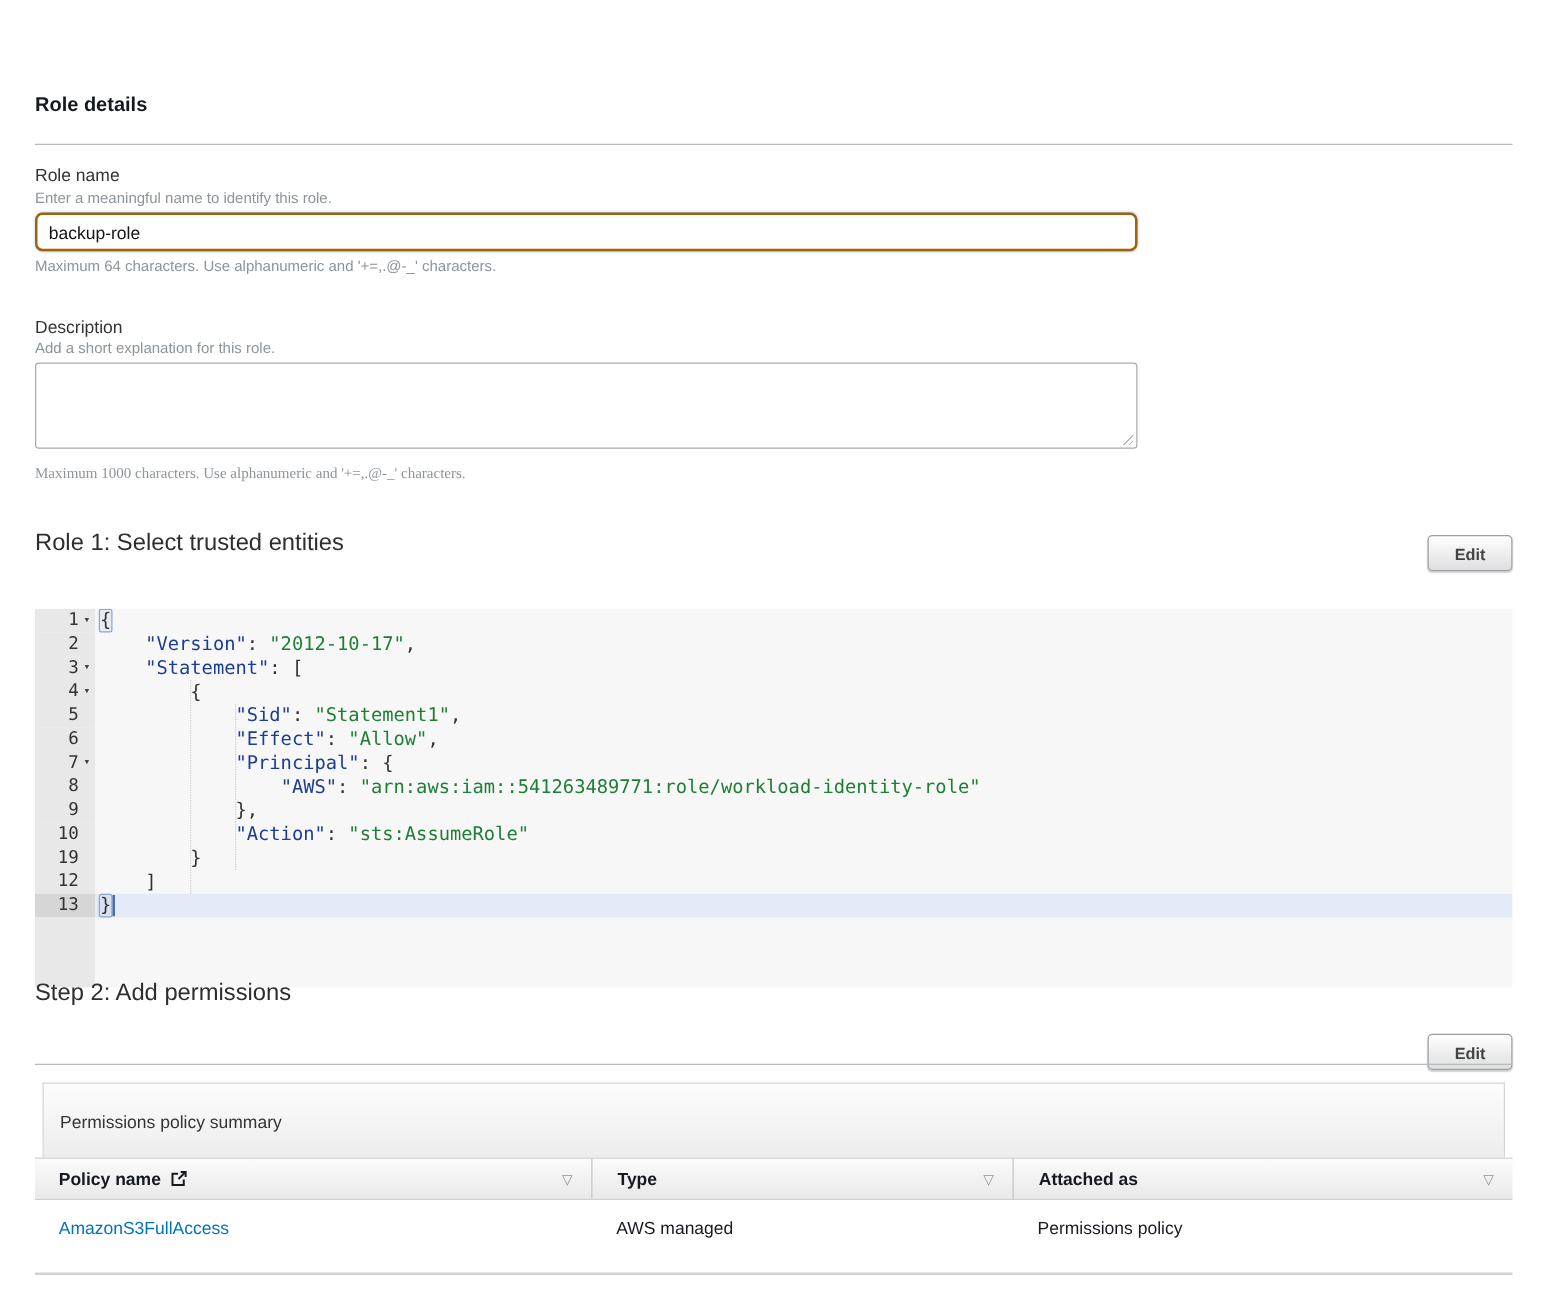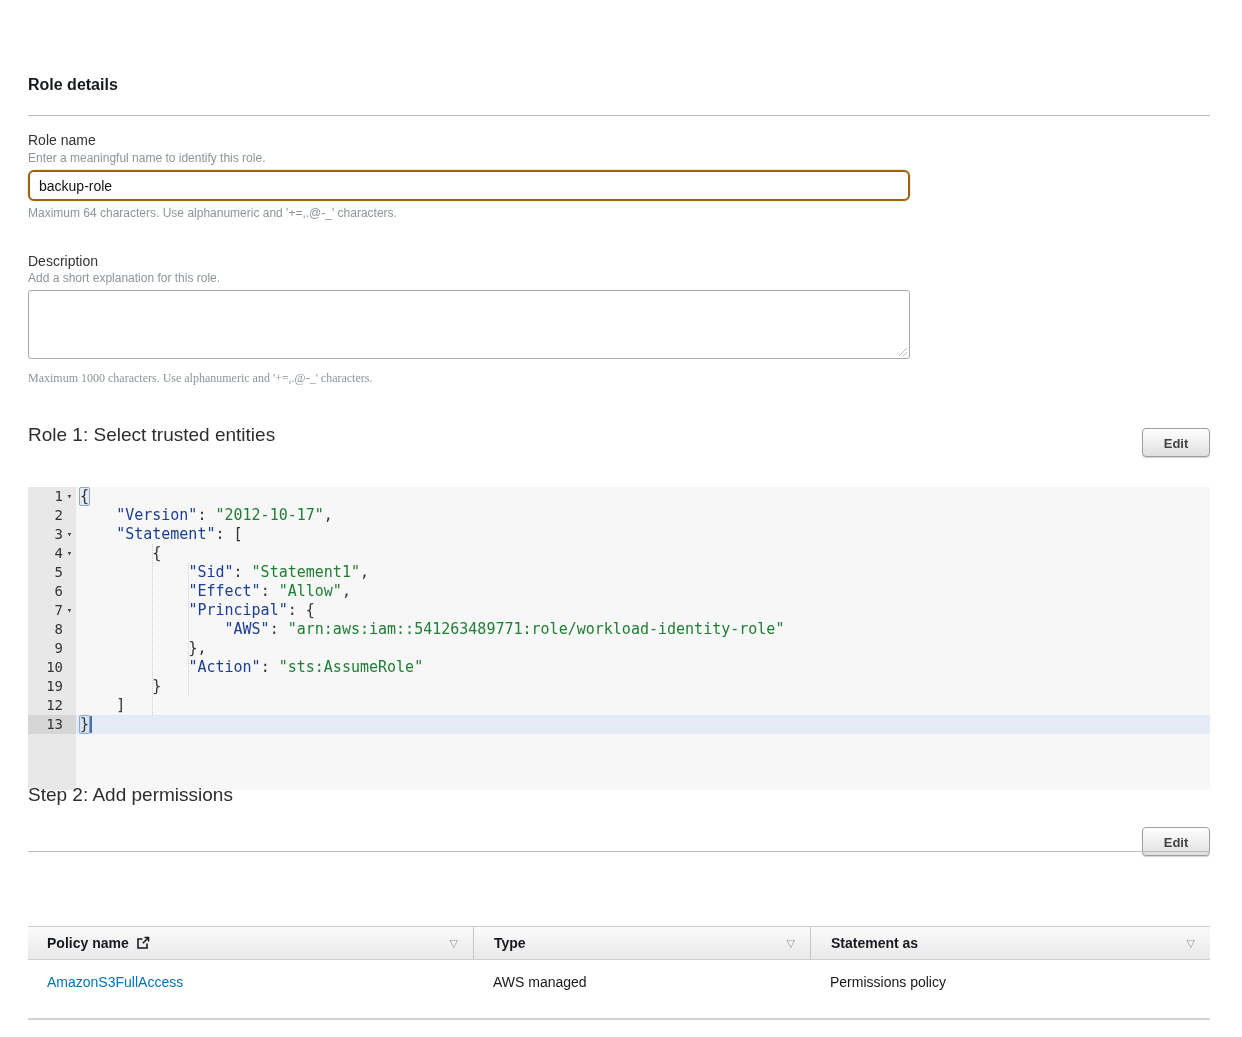--- a/index.html
+++ b/index.html
@@ -196,41 +196,44 @@
       </div>
       <div style="display:contents;"></div>
     <div class="ind-guide" style="left:124px;top:57px;height:171px;"></div>
     <div class="ind-guide" style="left:160px;top:76px;height:133px;"></div>
   </div>
 
   <div class="abs step-heading" style="left:28px;top:784px;text-align:right;">Step 2: Add permissions</div>
   <button class="abs edit-btn" style="left:1142px;top:827px;">Edit</button>
   <div class="abs hr hr2"></div>
 
+  <div class="abs summary-band">
+    <span>Permissions policy summary</span>
+  </div>
 
   <div class="abs tbl-header">
     <div class="th col1 c1">
       <span>Policy name</span>
       <span class="ext-icon">
         <svg width="14" height="14" viewBox="0 0 14 14" fill="none" stroke="#16191f" stroke-width="1.6">
           <path d="M11 7.5V12H2V3h4.5"></path>
             <path d="M8.5 1.5H12.5V5.5"></path>
             <path d="M12.2 1.8L6.8 7.2"></path>
         </svg>
       </span>
       <span class="spacer"></span>
       <span class="sort-icon">▽</span>
     </div>
     <div class="th col2 c2">
       <span>Type</span>
       <span class="spacer"></span>
       <span class="sort-icon">▽</span>
     </div>
     <div class="th col3 c3">
-      <span>Statement as</span>
+      <span>Attached as</span>
       <span class="spacer"></span>
       <span class="sort-icon">▽</span>
     </div>
   </div>
 
   <div class="abs tbl-row">
     <div class="td col1 c1">
       <a class="policy-link">AmazonS3FullAccess</a>
     </div>
     <div class="td col2 c2">

